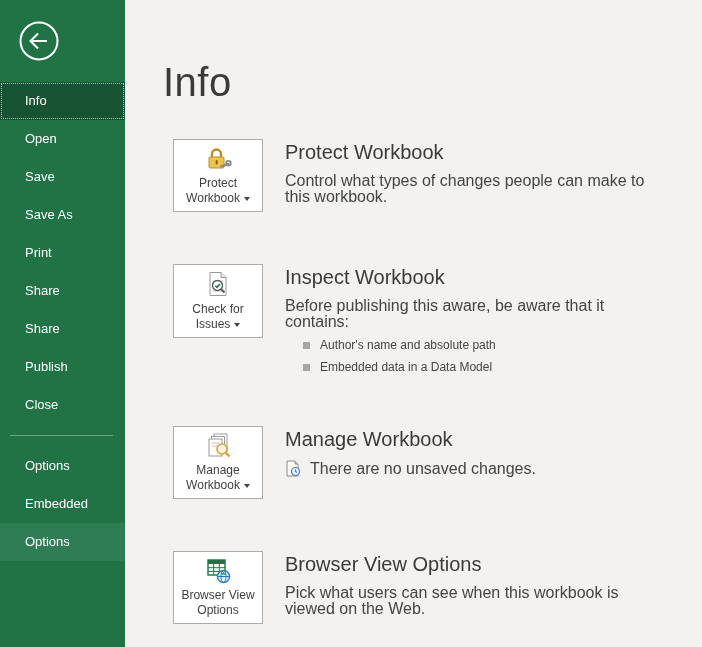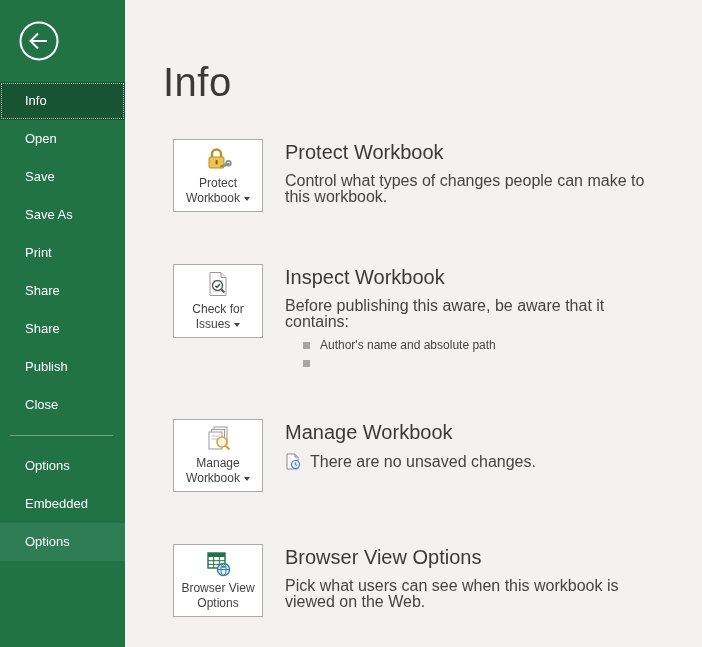--- a/index.html
+++ b/index.html
@@ -196,20 +196,21 @@
     </div>
     <div class="sec-body">
       <div class="sec-heading">Inspect Workbook</div>
       <div class="sec-desc">Before publishing this aware, be aware that it contains:</div>
       <div class="bullet-row">
         <span class="bullet-sq"></span>
         <span>Author's name and absolute path</span>
       </div>
       <div class="bullet-row">
         <span class="bullet-sq"></span>
+        <span>Embedded data in a Data Model</span>
       </div>
     </div>
   </div>
 
   <div class="section">
     <div class="cmd-btn">
       <svg class="btn-icon" width="27" height="26" viewBox="0 0 27 26">
         <rect x="9" y="1" width="13" height="17" fill="#ffffff" stroke="#9a9a9a" stroke-width="1"></rect>
         <rect x="6.5" y="3.5" width="13" height="17" fill="#ffffff" stroke="#9a9a9a" stroke-width="1"></rect>
         <rect x="4" y="6" width="13" height="17" fill="#ffffff" stroke="#9a9a9a" stroke-width="1"></rect>

